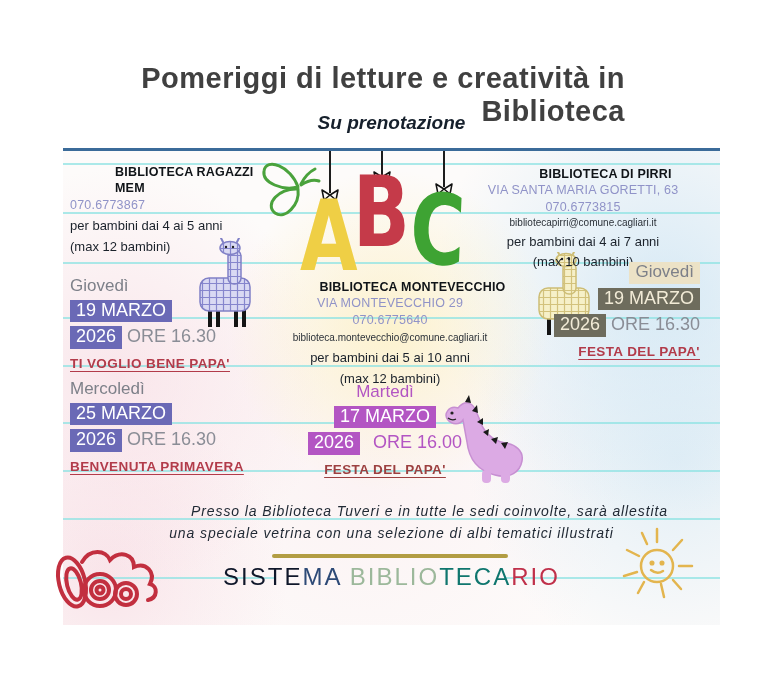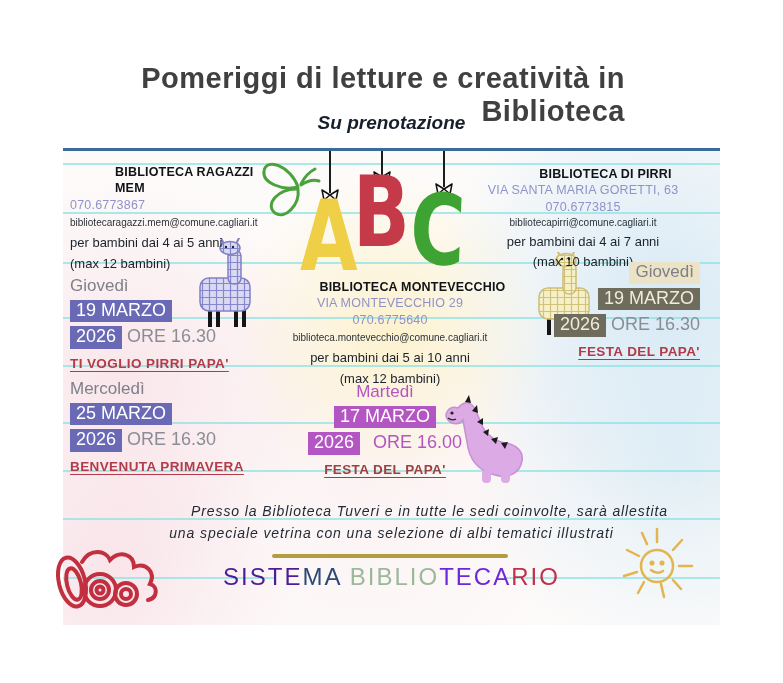--- a/index.html
+++ b/index.html
@@ -194,30 +194,29 @@
       <rect x="63" y="82" width="9" height="13" rx="4" fill="#dcaae4"></rect>
       <path d="M27 14 l4 -7 2 8 Z M34 23 l5 -6 1 8 Z M39 34 l6 -4 0 7 Z M45 44 l6 -3 -1 7 Z M53 51 l7 -2 -2 7 Z M63 55 l7 -1 -3 7 Z" fill="#1a1a1a"></path>
       <circle cx="14" cy="25" r="1.6" fill="#222"></circle>
       <path d="M10 30 q4 3 8 1" stroke="#222" stroke-width="1.2" fill="none"></path>
     </svg>
   </div>
 
   <div class="col col-mem">
     <div class="lib-name">BIBLIOTECA RAGAZZI MEM</div>
     <div class="lib-addr">070.6773867</div>
-    <div class="lib-email">bibliotecaragazzi.mem@comune.cagliari.it</div>
     <div class="lib-aud">per bambini dai 4 ai 5 anni</div>
     <div class="lib-aud">(max 12 bambini)</div>
   </div>
 
   <div class="event ev-mem-1">
     <div class="ev-day">Giovedì</div>
     <div class="ev-row"><span class="hl hl-purple">19 MARZO</span></div>
     <div class="ev-row"><span class="hl hl-purple">2026</span><span class="t-gray">ORE 16.30</span></div>
-    <div class="ev-title">TI VOGLIO PIRRI PAPA'</div>
+    <div class="ev-title">TI VOGLIO BENE PAPA'</div>
   </div>
 
   <div class="event ev-mem-2">
     <div class="ev-day">Mercoledì</div>
     <div class="ev-row"><span class="hl hl-purple">25 MARZO</span></div>
     <div class="ev-row"><span class="hl hl-purple">2026</span><span class="t-gray">ORE 16.30</span></div>
     <div class="ev-title">BENVENUTA PRIMAVERA</div>
   </div>
 
   <div class="col col-monte">
@@ -249,21 +248,21 @@
     <div class="ev-day"><span class="hl hl-beige" style="font-size:17px;">Giovedì</span></div>
     <div class="ev-row"><span class="hl hl-dark">19 MARZO</span></div>
     <div class="ev-row"><span class="hl hl-dark">2026</span><span class="t-gray">ORE 16.30</span></div>
     <div class="ev-title">FESTA DEL PAPA'</div>
   </div>
 
   <div class="note n1">Presso la Biblioteca Tuveri e in tutte le sedi coinvolte, sarà allestita</div>
   <div class="note n2">una speciale vetrina con una selezione di albi tematici illustrati</div>
 
   <div class="gold-bar"></div>
-  <div class="logo"><span style="color: #4c1d95; text-align: right;">SISTE</span><span style="color: rgb(45, 74, 119);">MA</span><span style="color: rgb(0, 0, 0);"> </span><span style="color: rgb(156, 184, 155);">BIBLIO</span><span style="color: #6d28d9; text-align: center;">TECA</span><span style="color: rgb(192, 48, 74);">RIO</span></div>
+  <div class="logo"><span style="color: #0f172a; text-align: right;">SISTE</span><span style="color: rgb(45, 74, 119);">MA</span><span style="color: rgb(0, 0, 0);"> </span><span style="color: rgb(156, 184, 155);">BIBLIO</span><span style="color: #0f766e; text-align: center;">TECA</span><span style="color: rgb(192, 48, 74);">RIO</span></div>
 
   <div class="deco" style="left:52px; top:540px;">
     <svg width="135" height="82" viewBox="0 0 135 82">
       <g fill="none" stroke="#c22f3f" stroke-width="4" stroke-linecap="round">
         <ellipse cx="20" cy="42" rx="13" ry="25" transform="rotate(-14 20 42)"></ellipse>
         <ellipse cx="22" cy="44" rx="7" ry="16" transform="rotate(-14 22 44)"></ellipse>
         <circle cx="48" cy="50" r="16"></circle>
         <circle cx="48" cy="50" r="9"></circle>
         <circle cx="48" cy="50" r="3.5"></circle>
         <circle cx="74" cy="54" r="11"></circle>

